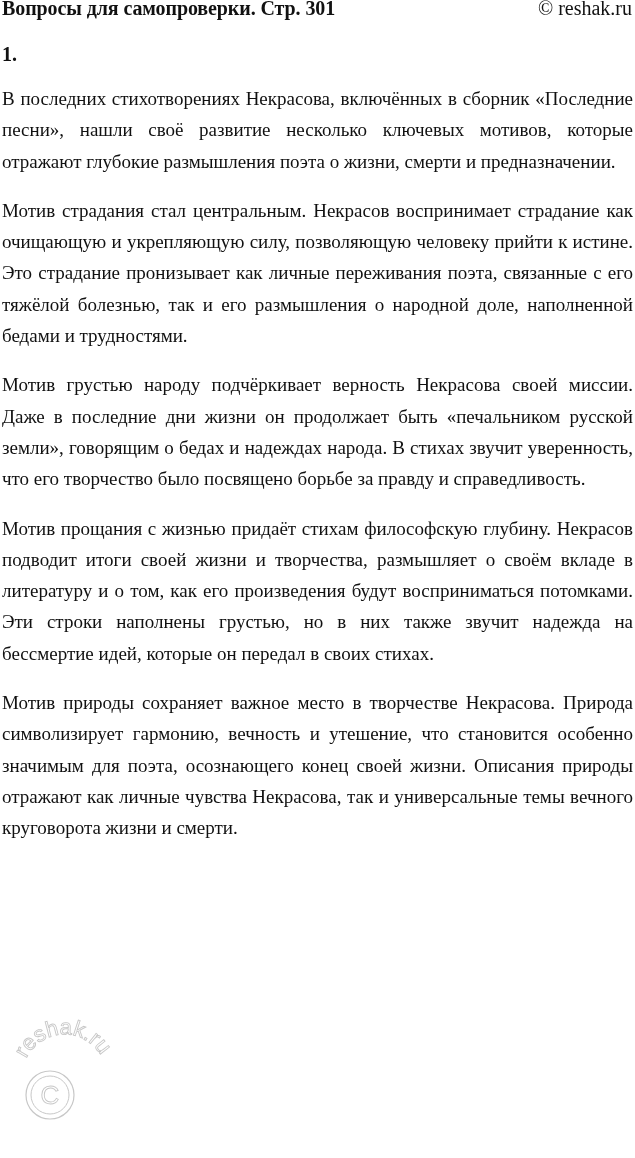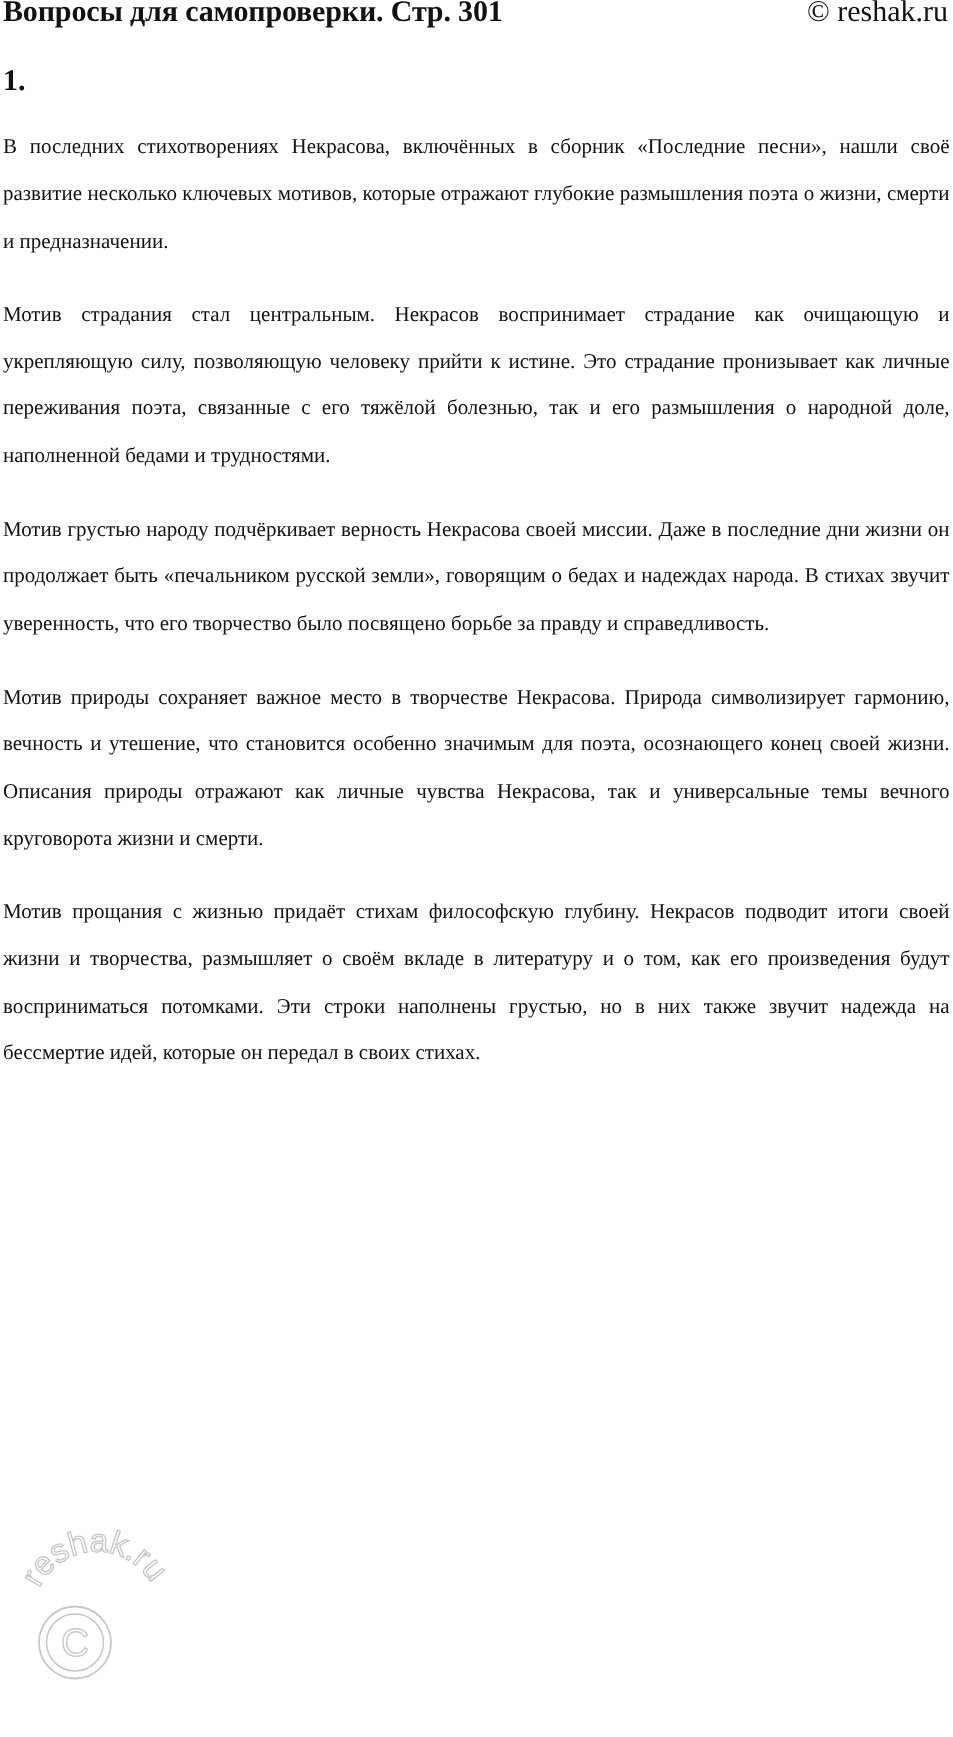--- a/index.html
+++ b/index.html
@@ -43,21 +43,21 @@
       top: 42px;
       font-size: 20px;
       line-height: 24px;
       font-weight: bold;
     }
     .content {
       position: absolute;
       left: 2px;
       top: 83px;
       width: 631px;
-      font-size: 14px;
+      font-size: 19px;
       line-height: 31.3px;
     }
     .content p {
       margin: 0 0 18px 0;
       text-align: justify;
       text-align-last: left;
     }
     .watermark {
       position: absolute;
       left: 14px;
@@ -75,22 +75,22 @@
   <span class="title">Вопросы для самопроверки. Стр. 301</span>
   <span class="copyright">© reshak.ru</span>
 </div>
 
 <div class="qnum">1.</div>
 
 <div class="content">
   <p>В последних стихотворениях Некрасова, включённых в сборник «Последние песни», нашли своё развитие несколько ключевых мотивов, которые отражают глубокие размышления поэта о жизни, смерти и предназначении.</p>
   <p>Мотив страдания стал центральным. Некрасов воспринимает страдание как очищающую и укрепляющую силу, позволяющую человеку прийти к истине. Это страдание пронизывает как личные переживания поэта, связанные с его тяжёлой болезнью, так и его размышления о народной доле, наполненной бедами и трудностями.</p>
   <p>Мотив грустью народу подчёркивает верность Некрасова своей миссии. Даже в последние дни жизни он продолжает быть «печальником русской земли», говорящим о бедах и надеждах народа. В стихах звучит уверенность, что его творчество было посвящено борьбе за правду и справедливость.</p>
+  <p>Мотив прощания с жизнью придаёт стихам философскую глубину. Некрасов подводит итоги своей жизни и творчества, размышляет о своём вкладе в литературу и о том, как его произведения будут восприниматься потомками. Эти строки наполнены грустью, но в них также звучит надежда на бессмертие идей, которые он передал в своих стихах.</p>
   <p>Мотив природы сохраняет важное место в творчестве Некрасова. Природа символизирует гармонию, вечность и утешение, что становится особенно значимым для поэта, осознающего конец своей жизни. Описания природы отражают как личные чувства Некрасова, так и универсальные темы вечного круговорота жизни и смерти.</p>
-  <p>Мотив прощания с жизнью придаёт стихам философскую глубину. Некрасов подводит итоги своей жизни и творчества, размышляет о своём вкладе в литературу и о том, как его произведения будут восприниматься потомками. Эти строки наполнены грустью, но в них также звучит надежда на бессмертие идей, которые он передал в своих стихах.</p>
 </div>
 
 <svg class="watermark" viewBox="0 0 120 130" xmlns="http://www.w3.org/2000/svg">
   <defs>
     <path id="wm-arc" d="M 12 70 A 42 42 0 0 1 96 70" fill="none"></path>
   </defs>
   <circle cx="36" cy="85" r="24" fill="none" stroke="#9a9a9a" stroke-width="1.2"></circle>
   <circle cx="36" cy="85" r="19" fill="none" stroke="#9a9a9a" stroke-width="1"></circle>
   <text x="36" y="94" text-anchor="middle" font-family="Liberation Sans, sans-serif" font-size="26" fill="none" stroke="#9a9a9a" stroke-width="0.9">C</text>
   <text font-family="Liberation Sans, sans-serif" font-size="22" fill="none" stroke="#9a9a9a" stroke-width="0.9" transform="rotate(25 60 60)">

